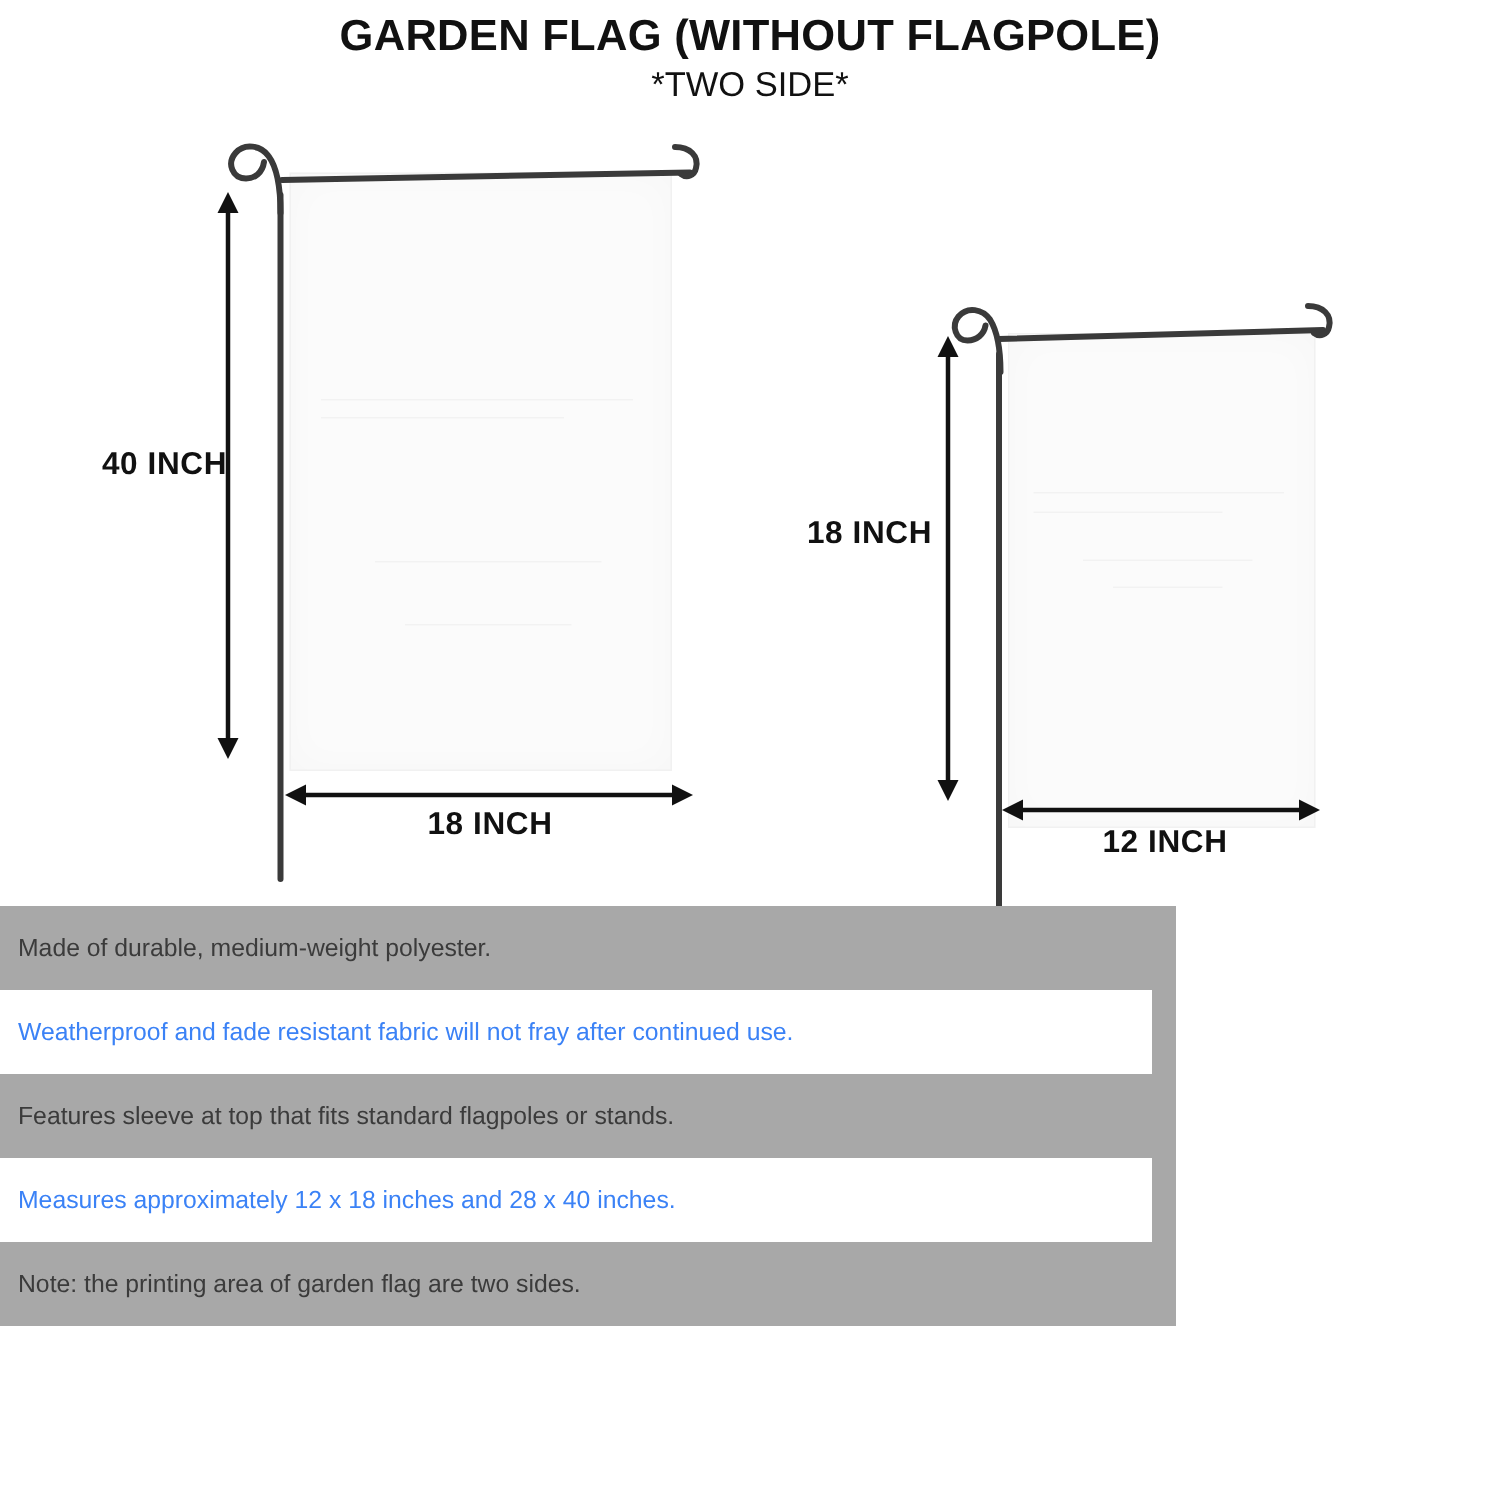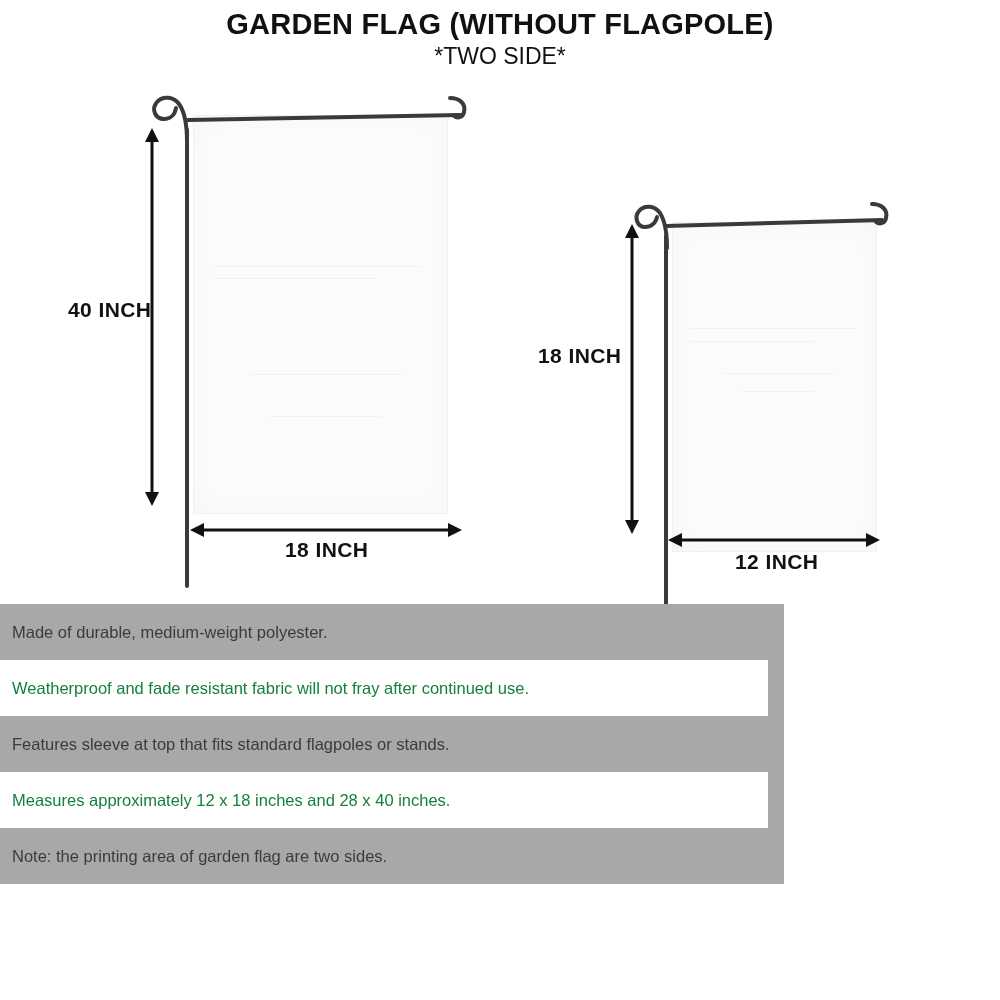--- a/index.html
+++ b/index.html
@@ -99,21 +99,21 @@
     font-family: "Liberation Sans", sans-serif;
   }
   .feature-row.shaded {
     background: #a8a8a8;
     color: #3b3b3b;
   }
   .feature-row.plain {
     background: #ffffff;
   }
   .feature-row.plain .feature-text {
-    color: #15803d;
+    color: #3b82f6;
   }
   
   .features-bg {
     position: absolute;
     left: 0;
     top: 604px;
     width: 784px;
     height: 280px;
     background: #a8a8a8;
     z-index: 0;

